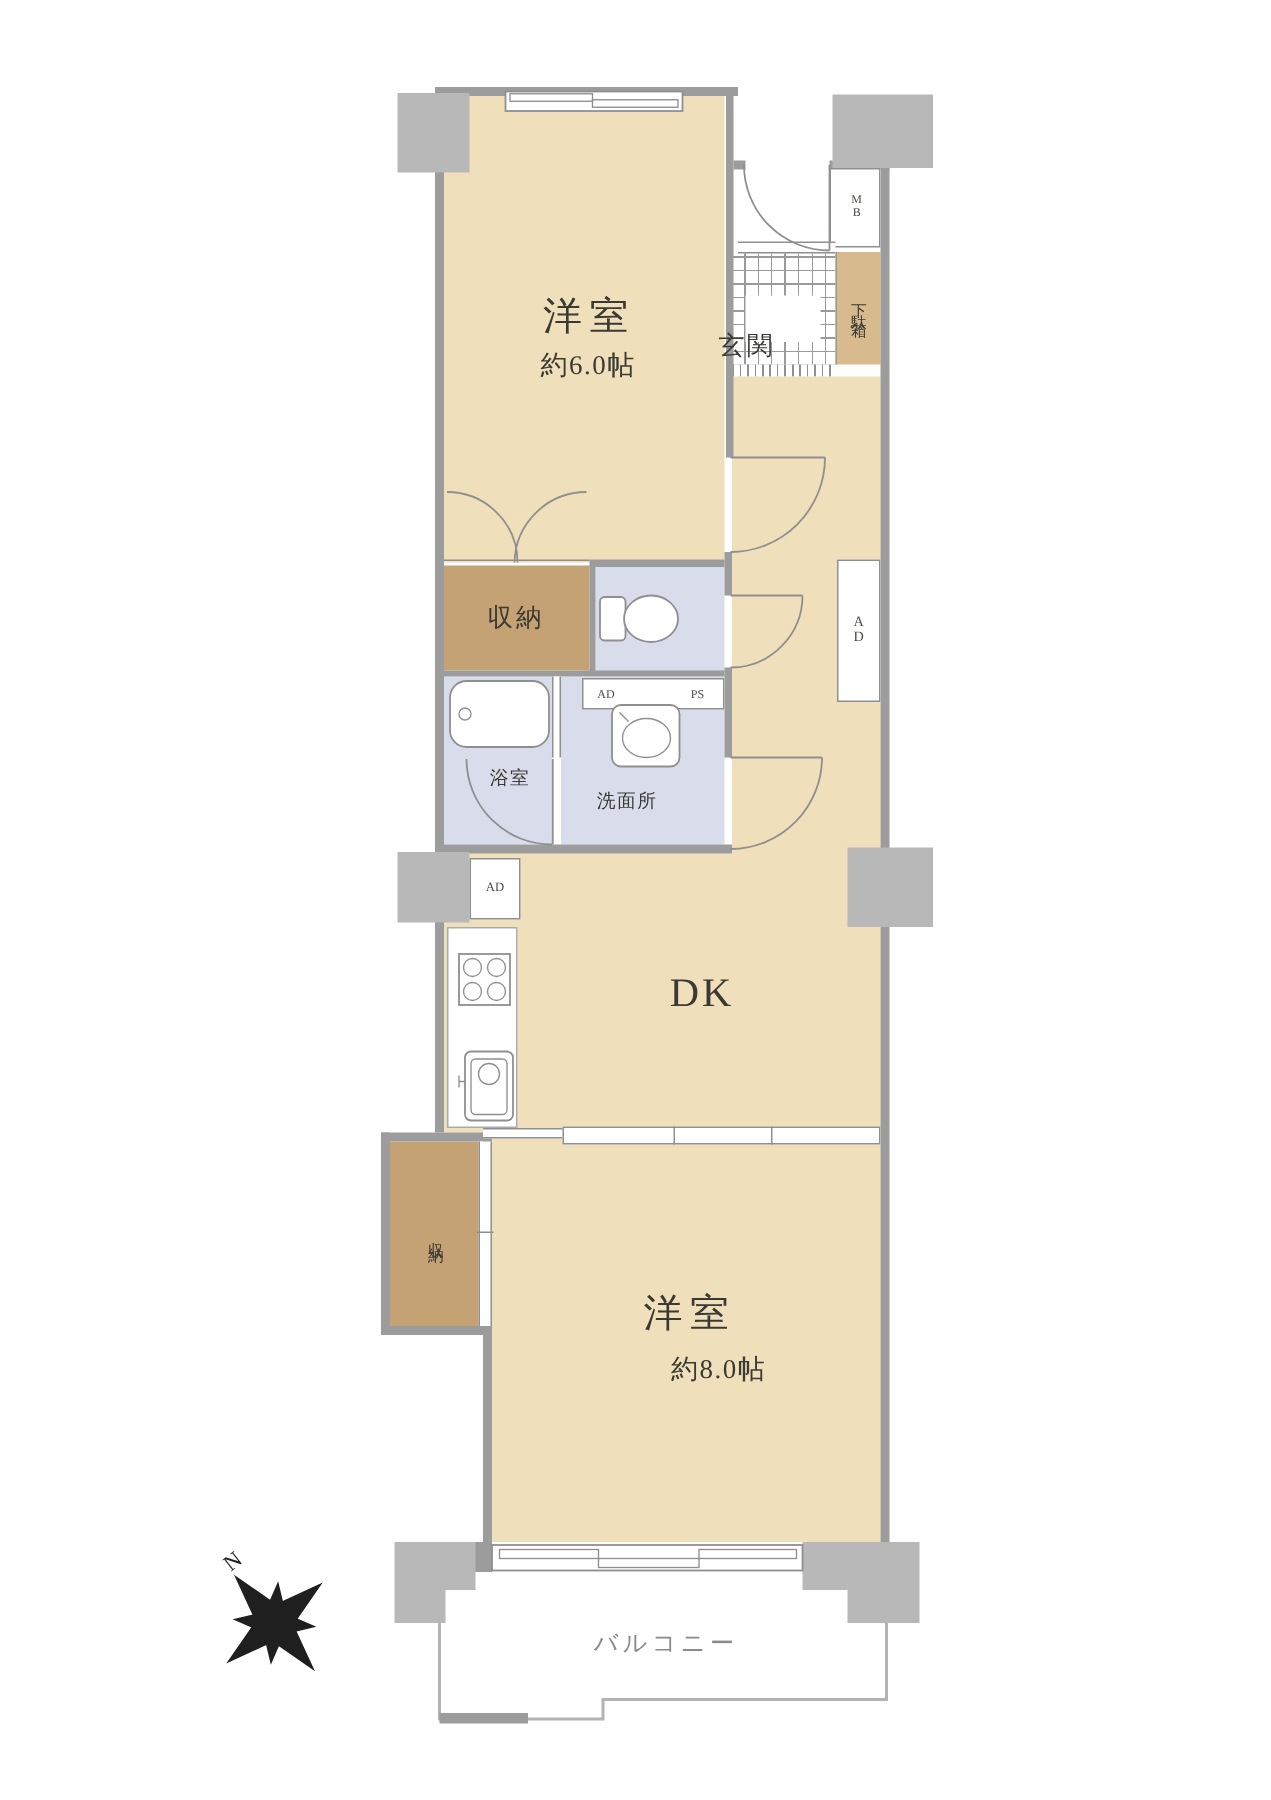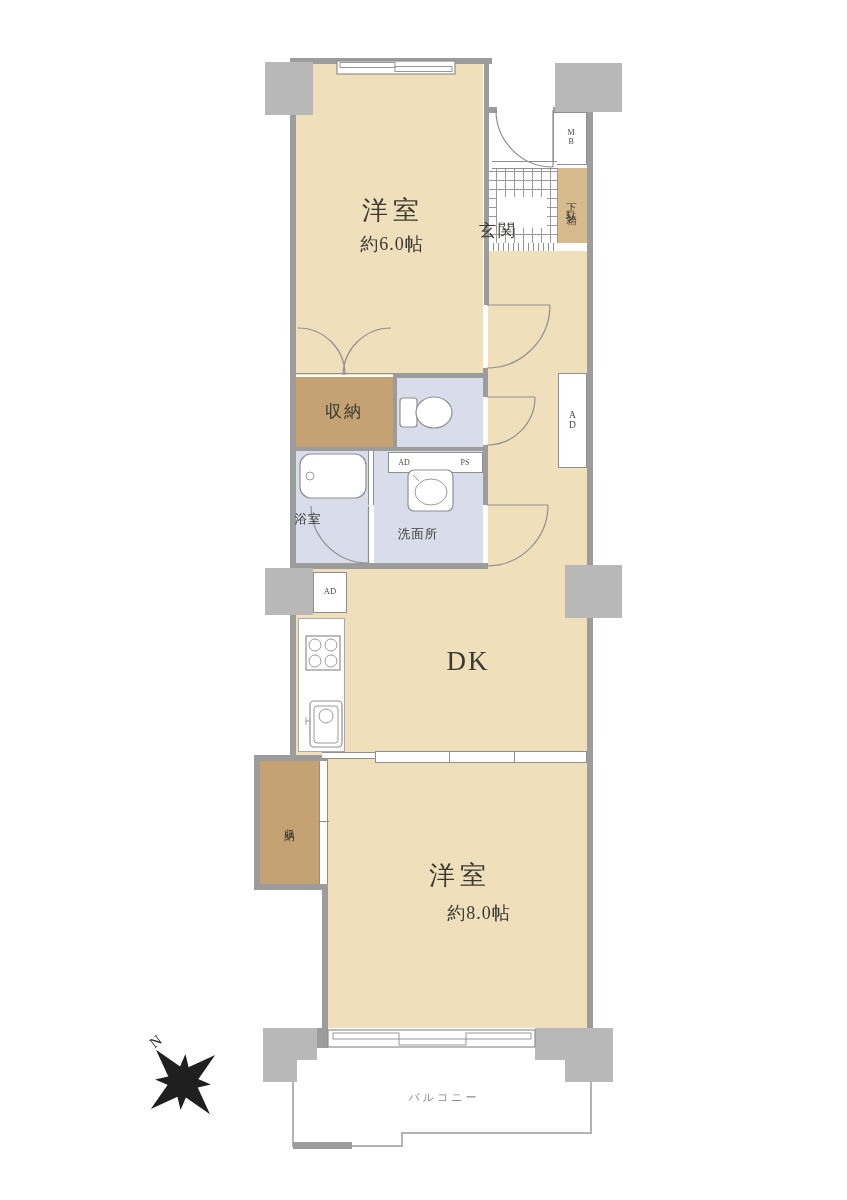--- a/index.html
+++ b/index.html
@@ -155,22 +155,22 @@
   <div class="lbl room-name" style="left:393px;top:211px;">洋室</div>
   <div class="lbl room-size" style="left:392px;top:244px;">約6.0帖</div>
   <div class="lbl room-name" style="left:460px;top:876px;">洋室</div>
   <div class="lbl room-size" style="left:459px;top:913px;margin-left:20px;">約8.0帖</div>
   <div class="lbl dk" style="left:468px;top:662px;">DK</div>
   <div class="lbl mid" style="left:498px;top:213px;margin-top:18px;">玄関</div>
   <div class="lbl v" style="left:571px;top:204px;font-size:10.5px;letter-spacing:6px;">下駄箱</div>
   <div class="lbl v" style="left:571px;top:137px;font-size:8px;color:#4a4a44;">MB</div>
   <div class="lbl mid" style="left:344px;top:412px;">収納</div>
   <div class="lbl v" style="left:289px;top:823px;font-size:10.5px;letter-spacing:3px;">収納</div>
-  <div class="lbl small" style="left:308px;top:519px;text-align:center;">浴室</div>
+  <div class="lbl small" style="left:340px;top:519px;text-align:center;">浴室</div>
   <div class="lbl small" style="left:418px;top:534px;">洗面所</div>
   <div class="lbl tiny" style="left:404px;top:463px;">AD</div>
   <div class="lbl tiny" style="left:465px;top:463px;">PS</div>
   <div class="lbl v" style="left:572px;top:420px;font-size:9.5px;color:#4a4a44;">AD</div>
   <div class="lbl tiny" style="font-size: 8.5px; left: 330px; top: 592px;">AD</div>
-  <div class="lbl gray" style="left:444px;top:1097px;font-size:11px;letter-spacing:3px;text-align:right;">バルコニー</div>
+  <div class="lbl gray" style="left:444px;top:1097px;font-size:16px;letter-spacing:3px;text-align:right;">バルコニー</div>
   <div class="lbl" style="left:156px;top:1042px;font-size:15px;transform:translate(-50%,-50%) rotate(-38deg);color:#1f1f1f;">N</div>
 
 </div>
 
 </body></html>

